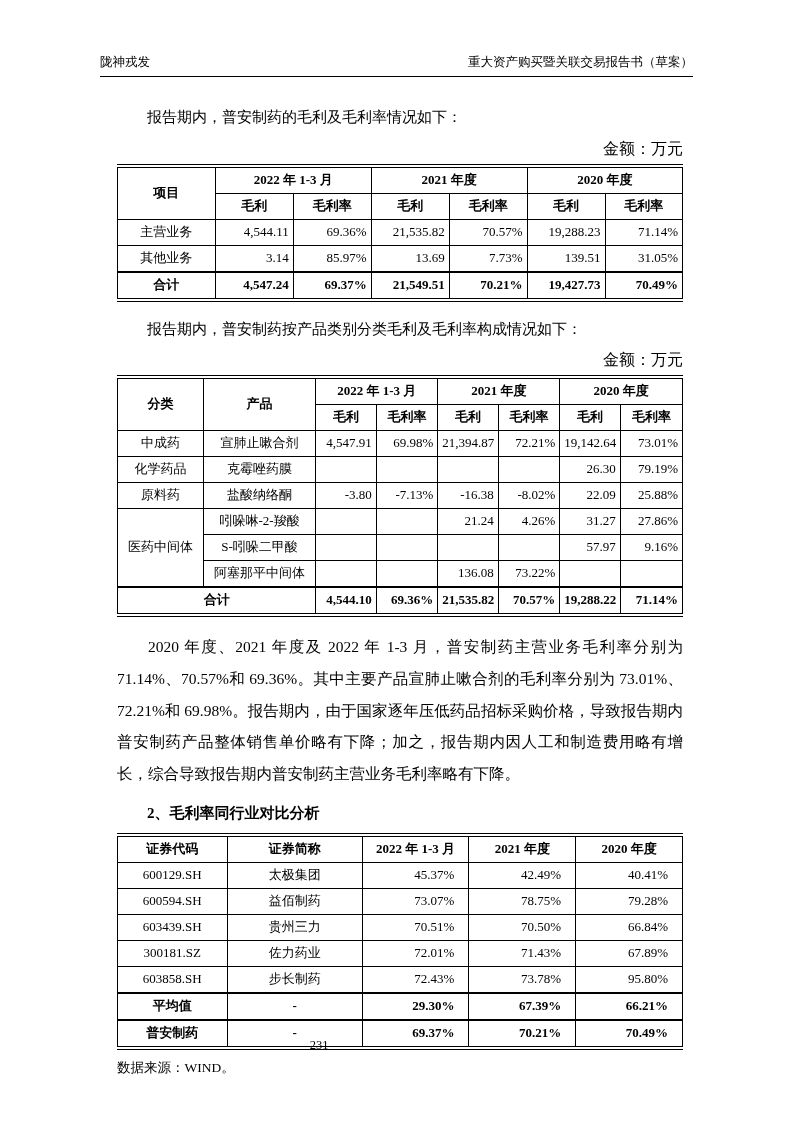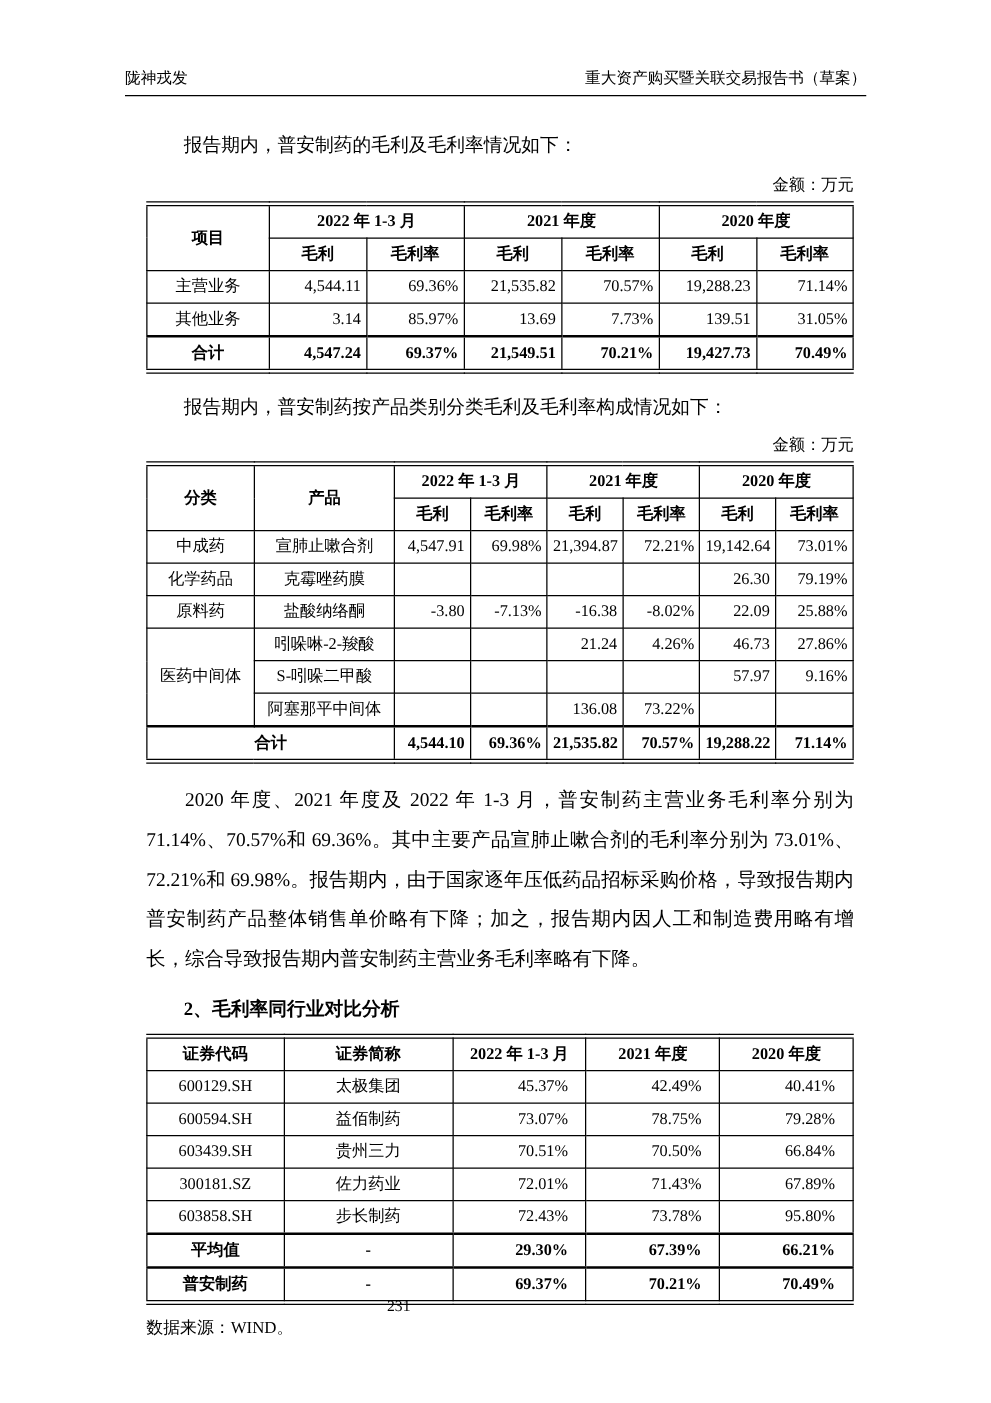--- a/index.html
+++ b/index.html
@@ -8,21 +8,21 @@
     font-family:"Liberation Serif","DejaVu Serif",serif;color:#000000;
     overflow:hidden;box-sizing:border-box;
   }
   .running-header{
     position:absolute;top:54px;left:100px;width:593px;
     display:flex;justify-content:space-between;align-items:flex-end;
     font-size:12.5px;padding-bottom:5px;border-bottom:1.5px solid #000;
   }
   .content{position:absolute;top:90px;left:117px;width:566px;}
   p.intro{font-size:15px;text-indent:2em;margin:16px 0 8px;line-height:1.5;}
-  .unit-note{text-align:right;font-size:13px;margin:10px 0 4px;}
+  .unit-note{text-align:right;font-size:16px;margin:10px 0 4px;}
   table.doc{
     width:100%;border-collapse:collapse;table-layout:fixed;font-size:13px;
     border-top:4px double #000;border-bottom:4px double #000;
   }
   table.doc th,table.doc td{
     border:1px solid #000;padding:1px 4px;height:23px;line-height:1.25;
     font-weight:normal;overflow:hidden;
   }
   table.doc thead th{font-weight:bold;text-align:center;}
   tr.subhead th{border-bottom:1.5px solid #000;}
@@ -170,21 +170,21 @@
           <td class="num">22.09</td>
           <td class="num">25.88%</td>
         </tr>
         <tr>
           <td class="lbl" rowspan="3">医药中间体</td>
           <td class="lbl">吲哚啉-2-羧酸</td>
           <td class="num"></td>
           <td class="num"></td>
           <td class="num">21.24</td>
           <td class="num">4.26%</td>
-          <td class="num">46.73</td>
+          <td class="num">31.27</td>
           <td class="num">27.86%</td>
         </tr>
         <tr>
           <td class="lbl">S-吲哚二甲酸</td>
           <td class="num"></td>
           <td class="num"></td>
           <td class="num"></td>
           <td class="num"></td>
           <td class="num">57.97</td>
           <td class="num">9.16%</td>

